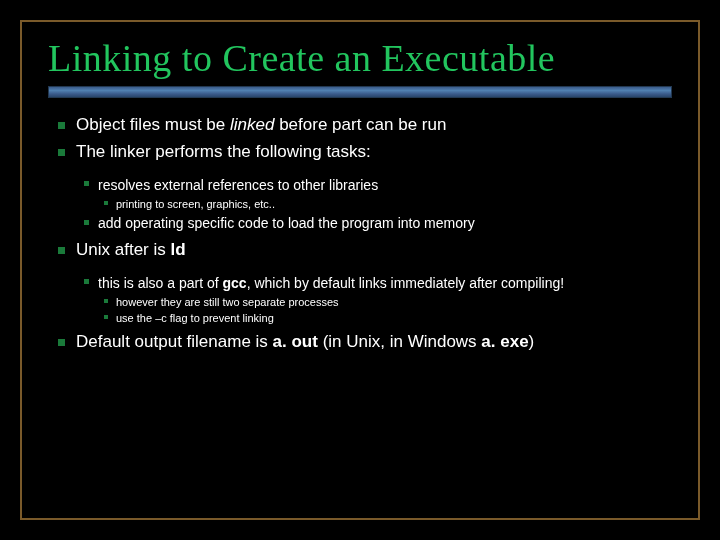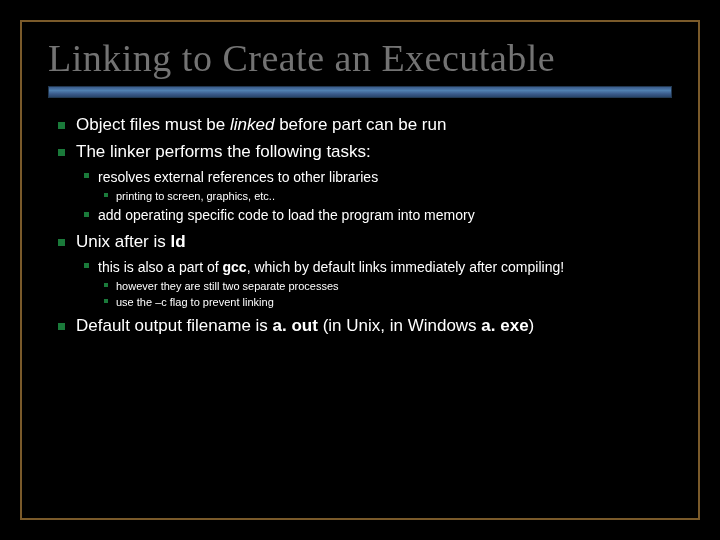--- a/index.html
+++ b/index.html
@@ -15,21 +15,21 @@
     width: 680px;
     height: 500px;
     margin: 20px auto;
     border: 2px solid #7a5a2a;
     background: #000;
     padding: 14px 26px 10px 26px;
   }
   .title {
     font-family: "Times New Roman", Times, serif;
     font-size: 38px;
-    color: #737373;
+    color: #22c55e;
     font-weight: normal;
     margin-bottom: 6px;
     letter-spacing: 0.5px;
   }
   .hr {
     height: 12px;
     background: linear-gradient(to bottom,
       #3a5a8a 0%, #5080b0 35%, #3a5a8a 70%, #28456a 100%);
     border: 1px solid #223850;
     margin-bottom: 16px;
@@ -37,21 +37,21 @@
   ul {
     list-style: none;
   }
   
   .l1 { font-size: 17px; line-height: 1.35; }
   .l1 > li { padding-left: 28px; position: relative; margin-bottom: 4px; }
   .l1 > li::before {
     content: ""; position: absolute; left: 10px; top: 0.45em;
     width: 7px; height: 7px; background: #1a7a3a;
   }
-  .l2 { font-size: 14px; line-height: 1.35; margin-top: 4px; margin-bottom: 6px; }
+  .l2 { font-size: 14px; line-height: 1.35; margin-top: 12px; margin-bottom: 6px; }
   .l2 > li { padding-left: 22px; position: relative; margin-bottom: 3px; }
   .l2 > li::before {
     content: ""; position: absolute; left: 8px; top: 0.4em;
     width: 5px; height: 5px; background: #1a7a3a;
   }
   .l3 { font-size: 11px; line-height: 1.3; margin-top: 2px; margin-bottom: 2px; }
   .l3 > li { padding-left: 18px; position: relative; margin-bottom: 2px; }
   .l3 > li::before {
     content: ""; position: absolute; left: 6px; top: 0.4em;
     width: 4px; height: 4px; background: #1a7a3a;

